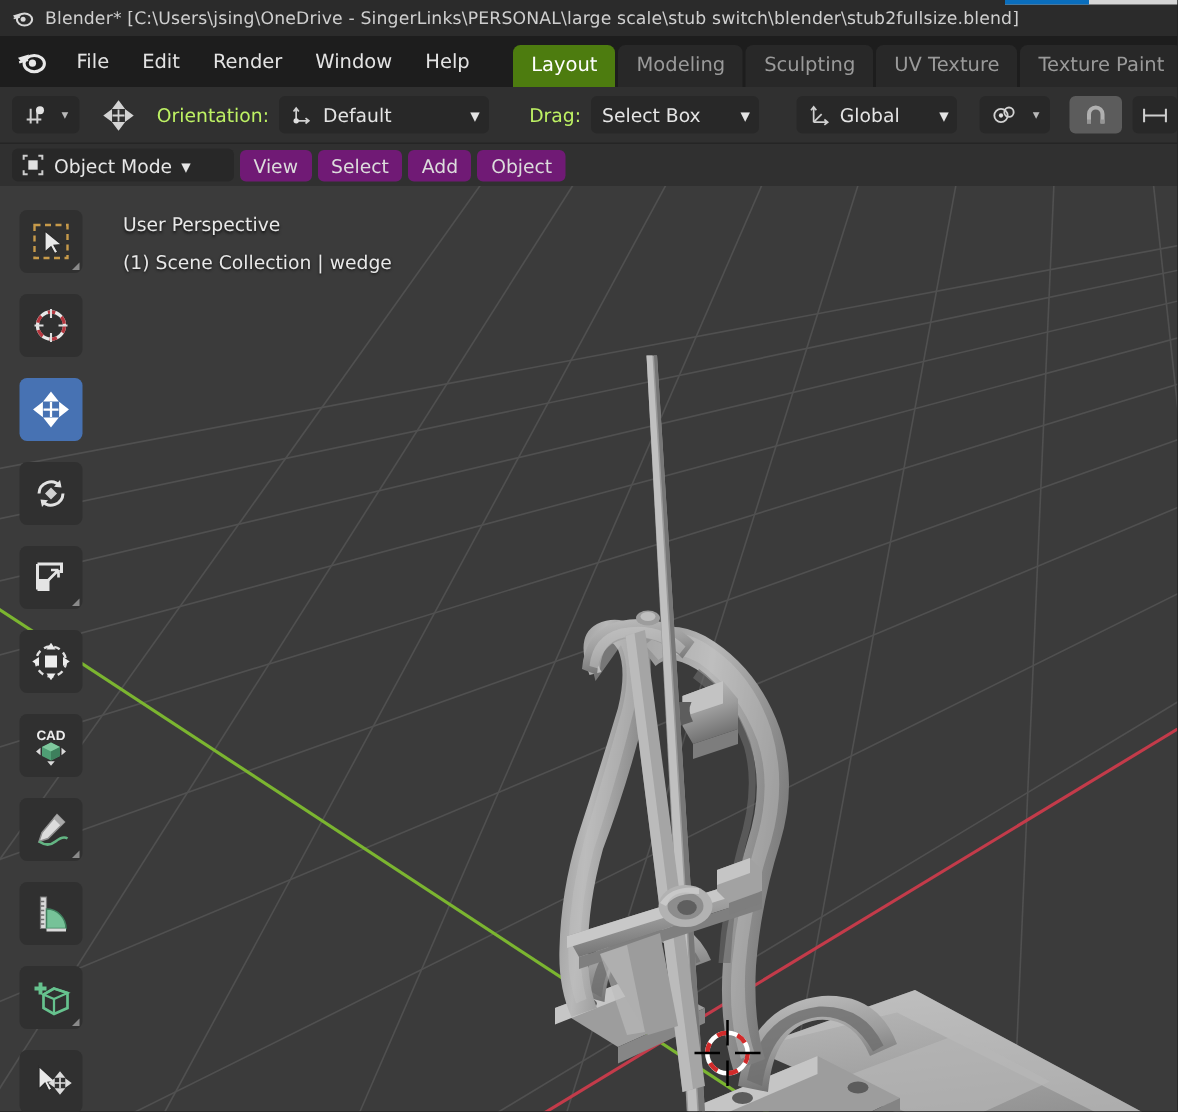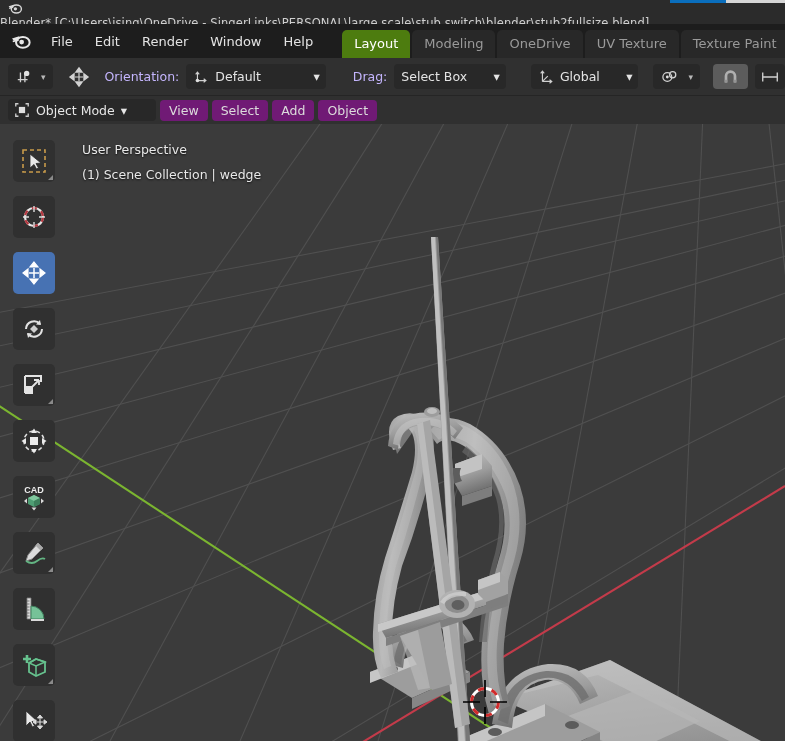--- a/index.html
+++ b/index.html
@@ -8,21 +8,21 @@
     background: #1d1d1d;
     font-family: "DejaVu Sans", "Liberation Sans", sans-serif;
     overflow: hidden;
   }
   #app { position: relative; width: 785px; height: 741px; }
 
   
   .titlebar {
     position: absolute; top: 0; left: 0; width: 785px; height: 24px;
     background: #2b2b2b;
-    display: flex;  flex-direction: column;
+    display: flex; align-items: center;
   }
   .title-progress {
     position: absolute; top: 0; left: 670px; width: 115px; height: 3px;
     background: #d6d6d6;
   }
   .title-progress i {
     display: block; height: 3px; width: 56px; background: #0a6ebd;
   }
   .tb-logo {
     width: 16px; height: 16px; margin-left: 7px; margin-right: 7px;
@@ -64,21 +64,21 @@
   }
   .widget {
     height: 25px; background: #282828; border-radius: 4px;
     display: flex; align-items: center; padding: 0 7px; gap: 5px;
     color: #e0e0e0; font-size: 12.5px; white-space: nowrap;
     cursor: default;
   }
   .widget.flat { background: transparent; }
   .widget.pressed { background: #5c5c5c; }
   .widget .chev { font-size: 9px; color: #b9b9b9; margin-left: 3px; }
-  .lbl { font-size: 12.5px; color: #c4b5fd; white-space: nowrap; }
+  .lbl { font-size: 12.5px; color: #bef264; white-space: nowrap; }
   .dropdown {
     height: 25px; background: #282828; border-radius: 4px;
     display: flex; align-items: center; gap: 6px;
     padding: 0 6px 0 7px; color: #e4e4e4; font-size: 12.5px;
     cursor: default;
   }
   .dropdown .val { flex: 1; }
   .dd-wide { width: 140px; }
   .dd-med  { width: 112px; }
   .dd-sm   { width: 108px; justify-content: flex-end; }
@@ -160,21 +160,21 @@
       <div class="menu-item">File</div>
       <div class="menu-item">Edit</div>
       <div class="menu-item">Render</div>
       <div class="menu-item">Window</div>
       <div class="menu-item">Help</div>
     </div>
 
     <div class="tabs">
       <div class="tab active">Layout</div>
       <div class="tab">Modeling</div>
-      <div class="tab">OneDrive</div>
+      <div class="tab">Sculpting</div>
       <div class="tab">UV Texture</div>
       <div class="tab">Texture Paint</div>
 
     </div>
   </div>
 
   <div class="toolrow">
 
     <div class="widget">
       <svg width="18" height="16" viewBox="0 0 20 18">

